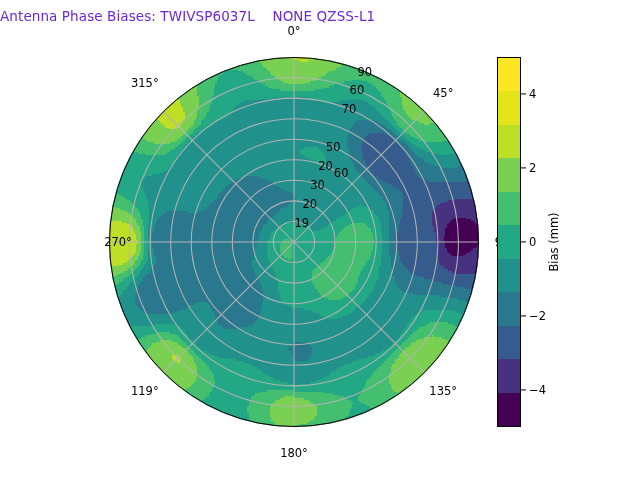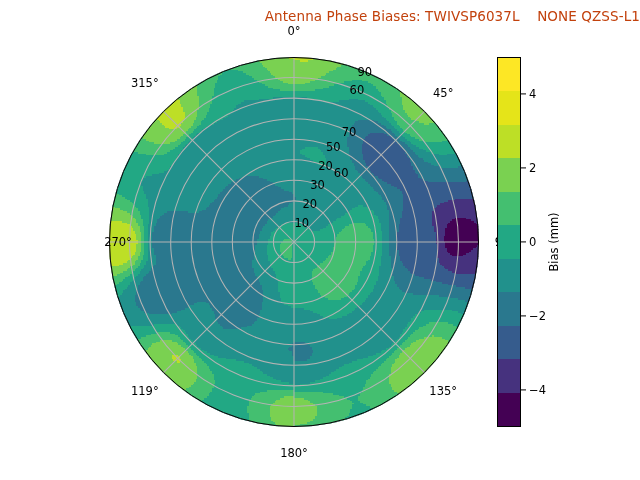--- a/index.html
+++ b/index.html
@@ -5,21 +5,21 @@
   html,body{margin:0;padding:0;}
   body{
     width:640px;height:480px;background:#ffffff;
     font-family:"DejaVu Sans", sans-serif;
     overflow:hidden;position:relative;
   }
   #figure{position:absolute;left:0;top:0;width:640px;height:480px;}
 
   #title{
     position:absolute;left:0;top:8px;width:640px;
-    text-align:right;font-size:13.5px;color:#c2410c;
+    text-align:left;font-size:13.5px;color:#6d28d9;
     letter-spacing:0.1px;white-space:pre;
   }
 
   
   #polar-wrap{position:absolute;left:109px;top:57px;width:370px;height:370px;}
   #polar-clip{
     position:absolute;left:0;top:0;width:370px;height:370px;
     border-radius:50%;overflow:hidden;background:#2a788e;
   }
   #polar-svg{position:absolute;left:0;top:0;}
@@ -2101,27 +2101,27 @@
             <line x1="185" y1="185" x2="54.19" y2="315.81" stroke="#b3b3b3" stroke-width="1.05"></line>
             <line x1="185" y1="185" x2="0.00" y2="185.00" stroke="#b3b3b3" stroke-width="1.05"></line>
             <line x1="185" y1="185" x2="54.19" y2="54.19" stroke="#b3b3b3" stroke-width="1.05"></line>
           </g>
         </svg>
     </div>
     <div id="polar-ring"></div>
   </div>
 
   <div id="radial-ticklabels">
-      <div class="rlabel" style="left: 301.866px; top: 223.009px;">10</div>
+      <div class="rlabel" style="left: 301.866px; top: 223.009px;">19</div>
       <div class="rlabel" style="left: 309.733px; top: 204.018px;">20</div>
       <div class="rlabel" style="left: 317.599px; top: 185.027px;">30</div>
       <div class="rlabel" style="left: 325.465px; top: 166.037px;">20</div>
       <div class="rlabel" style="left: 333.331px; top: 147.046px;">50</div>
       <div class="rlabel" style="left: 341.198px; top: 128.055px; margin-top: 45px;">60</div>
-      <div class="rlabel" style="left: 349.064px; top: 109.064px; margin-top: 23px;">70</div>
+      <div class="rlabel" style="left: 349.064px; top: 109.064px;">70</div>
       <div class="rlabel" style="left: 356.93px; top: 90.0731px;">60</div>
       <div class="rlabel" style="left: 364.796px; top: 72px;">90</div>
     </div>
   <div id="theta-ticklabels">
       <div class="thetalabel" style="left: 294px; top: 31px;">0°</div>
       <div class="thetalabel" style="left: 443.2px; top: 92.8005px;">45°</div>
       <div class="thetalabel" style="left: 505px; top: 242px;">90°</div>
       <div class="thetalabel" style="left: 443.2px; top: 391.2px;">135°</div>
       <div class="thetalabel" style="left: 294px; top: 453px;">180°</div>
       <div class="thetalabel" style="left: 144.8px; top: 391.2px;">119°</div>

